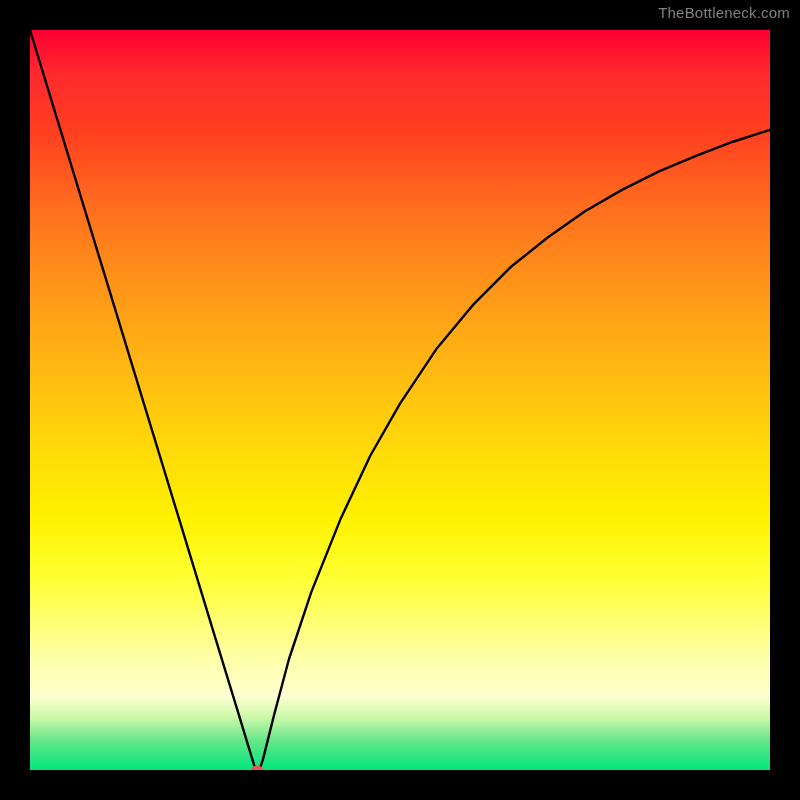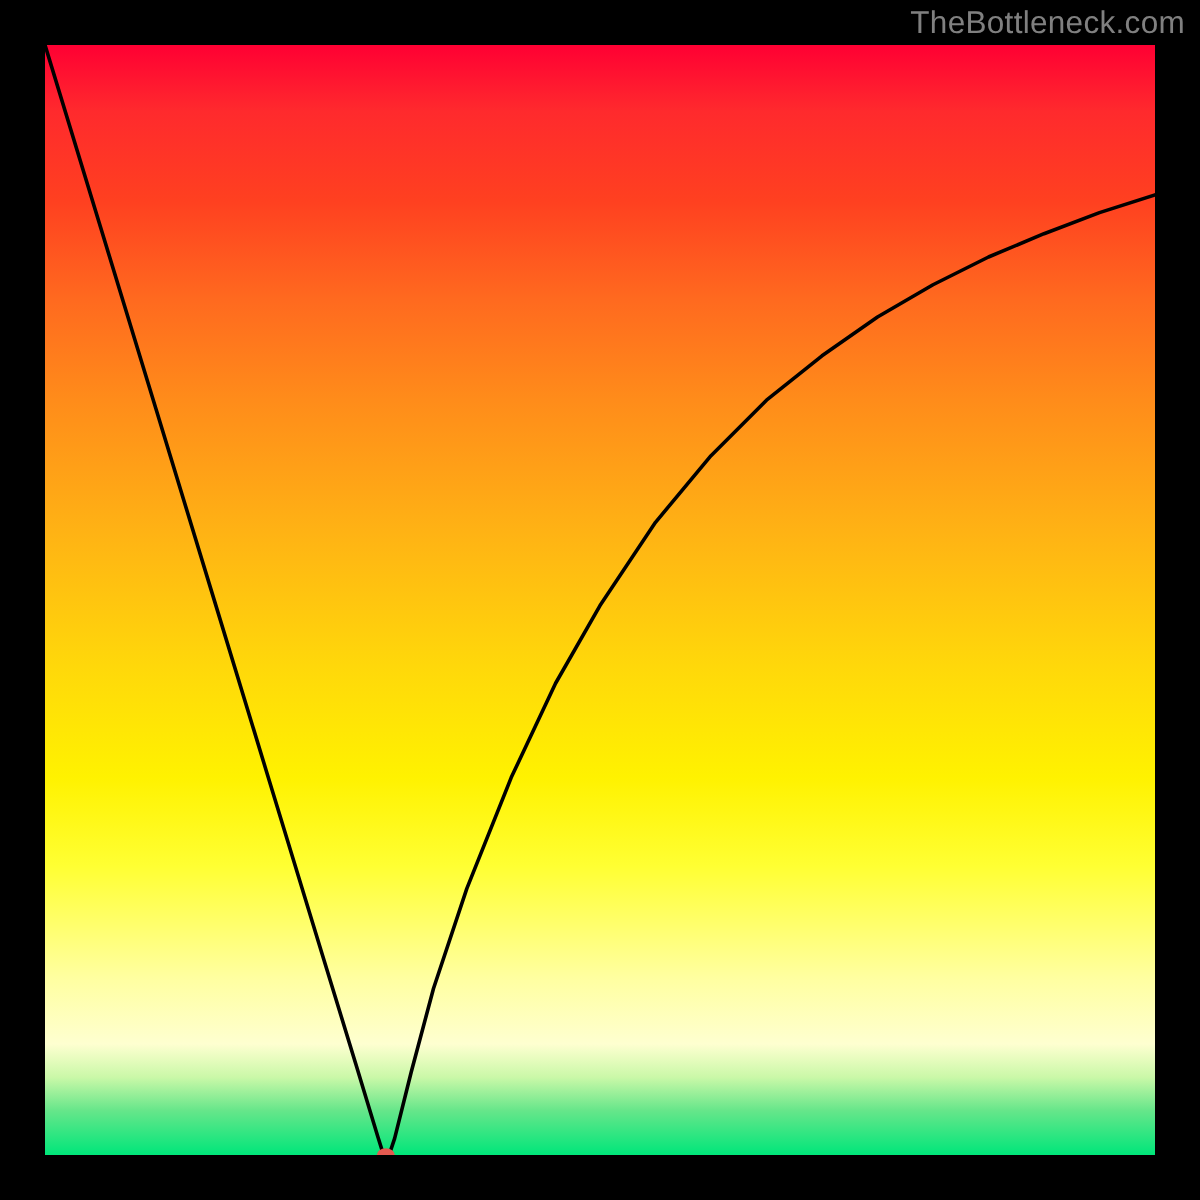--- a/index.html
+++ b/index.html
@@ -12,21 +12,21 @@
     position: relative;
     width: 800px;
     height: 800px;
     background: #000;
   }
   .watermark {
     position: absolute;
     top: 4px;
     right: 10px;
     color: #808080;
-    font-size: 21px;
+    font-size: 15px;
     font-weight: 400;
     letter-spacing: 0.2px;
     z-index: 3;
   }
   .plot-area {
     position: absolute;
     left: 30px;
     top: 30px;
     width: 740px;
     height: 740px;

